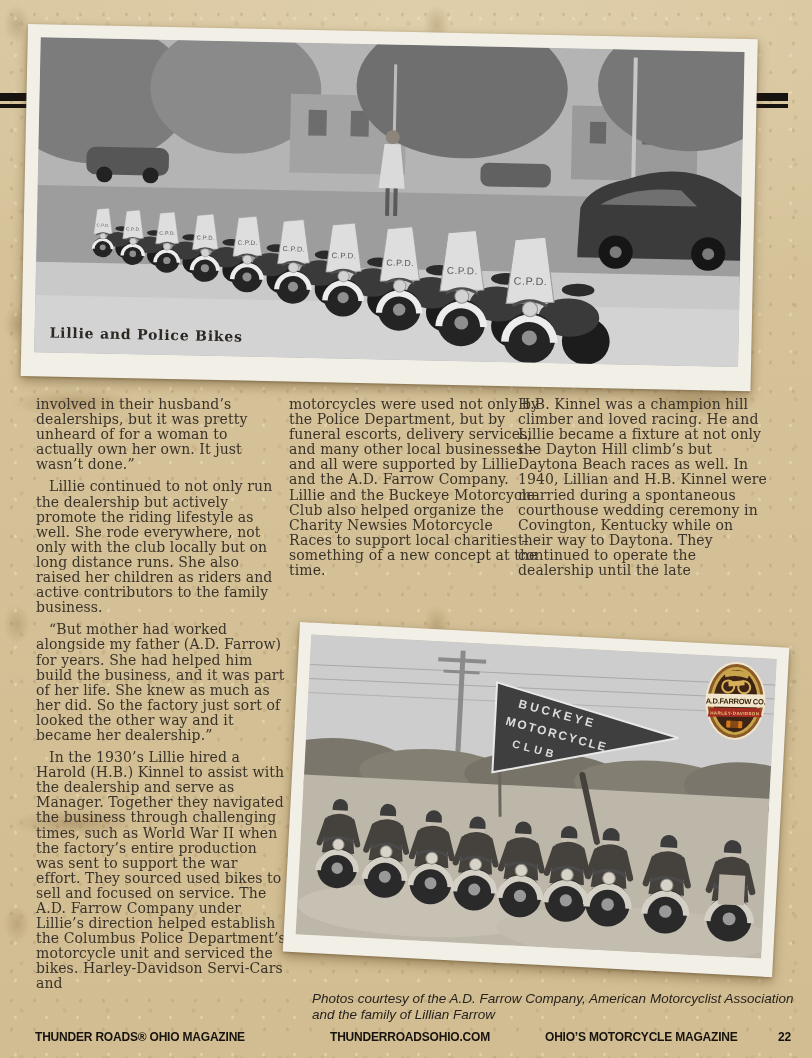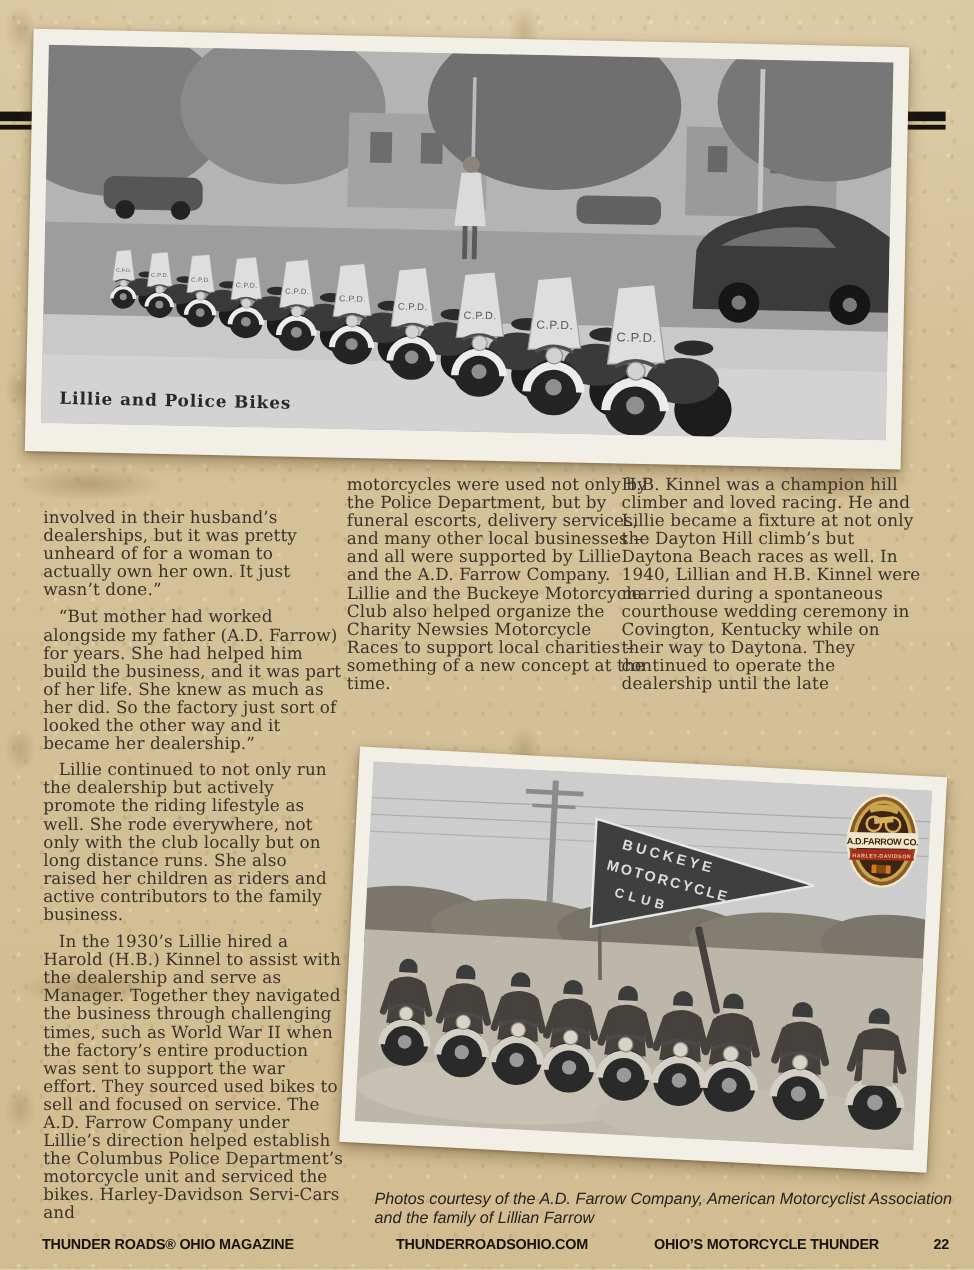--- a/index.html
+++ b/index.html
@@ -44,21 +44,21 @@
   }
 
   
   .col{
     position:absolute; top:397px; z-index:2;
     font-size:14px; line-height:15.1px; letter-spacing:0.1px;
     color:#3a332a; text-align:left;
   }
   .col p{margin:0 0 7px 0;}
   .col p.indent{text-indent:13px;}
-  .col1{left:36px;  width:250px;margin-top:28px;}
+  .col1{left:36px;  width:250px;}
   .col2{left:289px; width:250px;}
   .col3{left:518px; width:254px;}
 
   
   .badge{position:absolute; right:20px; top:16px; width:62px; height:80px; z-index:4;}
 
   .credit{
     position:absolute; left:312px; top:991px; width:502px; z-index:2;
     font-family:"Liberation Sans", sans-serif; font-style:italic;
     font-size:13.5px; line-height:1.2; color:#26221d;
@@ -145,22 +145,22 @@
         <use href="#pbike" transform="translate(362,269) scale(0.89)"></use>
         <use href="#pbike" transform="translate(424,281) scale(0.99)"></use>
         <use href="#pbike" transform="translate(492,295) scale(1.08)"></use>
       </svg>
     </div>
     <div class="caption">Lillie and Police Bikes</div>
   </div>
 
   <div class="col col1">
     <p>involved in their husband’s dealerships, but it was pretty unheard of for a woman to actually own her own.  It just wasn’t done.”</p>
+    <p class="indent">Lillie continued to not only run the dealership but actively promote the riding lifestyle as well.  She rode everywhere, not only with the club locally but on long distance runs. She also raised her children as riders and active contributors to the family business.</p>
     <p class="indent">“But mother had worked alongside my father (A.D. Farrow) for years.  She had helped him build the business, and it was part of her life.  She knew as much as her did.  So the factory just sort of looked the other way and it became her dealership.”</p>
-    <p class="indent">Lillie continued to not only run the dealership but actively promote the riding lifestyle as well.  She rode everywhere, not only with the club locally but on long distance runs. She also raised her children as riders and active contributors to the family business.</p>
     <p class="indent">In the 1930’s Lillie hired a Harold (H.B.) Kinnel to assist with the dealership and serve as Manager.  Together they navigated the business through challenging times, such as World War II when the factory’s entire production was sent to support the war effort. They sourced used bikes to sell and focused on service. The A.D. Farrow Company under Lillie’s direction helped establish the Columbus Police Department’s motorcycle unit and serviced the bikes. Harley-Davidson Servi-Cars and</p>
   </div>
   <div class="col col2">
     <p>motorcycles were used not only by the Police Department, but by funeral escorts, delivery services, and many other local businesses – and all were supported by Lillie and the A.D. Farrow Company.  Lillie and the Buckeye Motorcycle Club also helped organize the Charity Newsies Motorcycle Races to support local charities – something of a new concept at the time.</p>
   </div>
   <div class="col col3">
     <p>H.B. Kinnel was a champion hill climber and loved racing. He and Lillie became a fixture at not only the Dayton Hill climb’s but Daytona Beach races as well.   In 1940, Lillian and H.B. Kinnel were married during a spontaneous courthouse wedding ceremony in Covington, Kentucky while on their way to Daytona. They continued to operate the dealership until the late</p>
   </div>
 
   <div class="photo-frame bottom-photo">
@@ -240,17 +240,17 @@
         <path d="M 27,58 L 35,58 L 35,70 L 31,72 L 27,70 Z" fill="#3d2414" opacity="0.55"></path>
       </svg>
     </div>
   </div>
 
   <div class="credit">Photos courtesy of the A.D. Farrow Company, American Motorcyclist Association and the family of Lillian Farrow</div>
 
   <div class="footer">
     <span class="f-left">THUNDER ROADS® OHIO MAGAZINE</span>
     <span class="f-center">THUNDERROADSOHIO.COM</span>
-    <span class="f-right">OHIO’S MOTORCYCLE THUNDER</span>
+    <span class="f-right">OHIO’S MOTORCYCLE MAGAZINE</span>
     <span class="f-page">22</span>
   </div>
 
 </div>
 
 </body></html>

